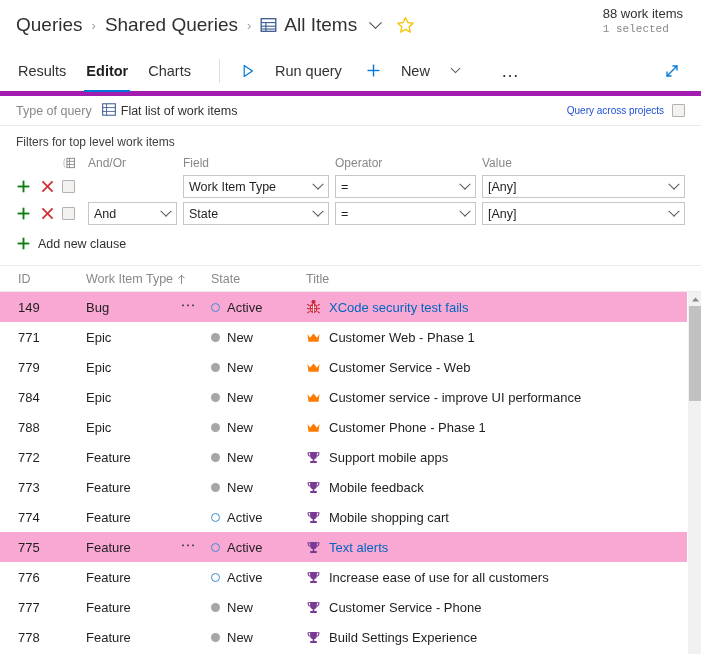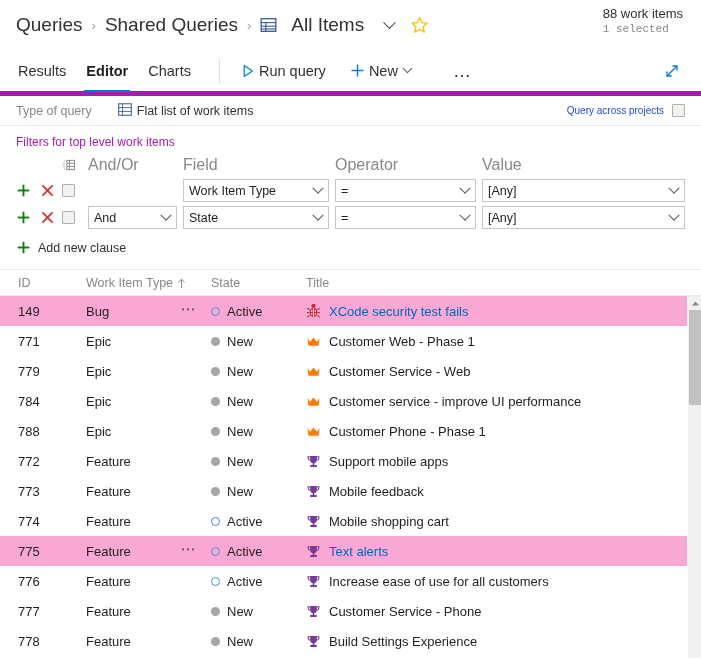--- a/index.html
+++ b/index.html
@@ -36,21 +36,21 @@
   .crumb.link { cursor: pointer; }
   .crumb-sep {
     color: #a19f9d;
     font-size: 13px;
     margin: 0 9px;
     font-weight: 400;
   }
   .crumb-current {
     display: flex;
     align-items: center;
-    gap: 14px;
+    gap: 7px;
   }
   .grid-icon {
     width: 17px; height: 16px;
     flex: none;
     display: block;
   }
   .chev {
     margin-left: 7px;
     display: inline-block;
     width: 9px; height: 9px;
@@ -105,21 +105,21 @@
   }
   .vsep {
     width: 1px;
     height: 24px;
     background: #e1dfdd;
     margin: 0 13px 0 18px;
   }
   .cmd {
     display: flex;
     align-items: center;
-    gap: 4px;
+    gap: 20px;
     font-size: 14.5px;
     color: #323130;
     padding: 4px 8px;
     cursor: pointer;
     white-space: nowrap;
   }
   .cmd + .cmd { margin-left: 8px; }
   .play-ico { width: 14px; height: 14px; display:block; }
   .plus-ico { width: 15px; height: 15px; display:block; }
   .cmd .chev-sm {
@@ -154,21 +154,21 @@
     position: relative;
     height: 30px;
     padding: 0 16px;
     display: flex;
     align-items: center;
     border-bottom: 1px solid #edebe9;
   }
   .qtype-label {
     font-size: 12.5px;
     color: #8a8886;
-    margin-right: 26px;
+    margin-right: 10px;
   }
   .qtype-value {
     display: flex; align-items: center; gap: 5px;
     font-size: 12.5px;
     color: #323130;
     cursor: pointer;
   }
   .qtype-right {
     position: absolute;
     right: 16px;
@@ -185,26 +185,26 @@
   }
 
   
   .filters {
     padding: 9px 16px 0 16px;
     border-bottom: 1px solid #edebe9;
     padding-bottom: 14px;
   }
   .filters-title {
     font-size: 12px;
-    color: #a21caf;
+    color: #404040;
     margin-bottom: 7px;
   }
   .ftable { width: 100%; border-collapse: collapse; }
   .ftable th {
-    font-size: 16px;
+    font-size: 12px;
     color: #8a8886;
     font-weight: 400;
     text-align: left;
     padding: 0 0 3px 0;
   }
   .col-ops   { width: 46px; }
   .col-chk   { width: 26px; }
   .col-andor { width: 95px; }
   .col-field { width: 152px; }
   .col-oper  { width: 147px; }

